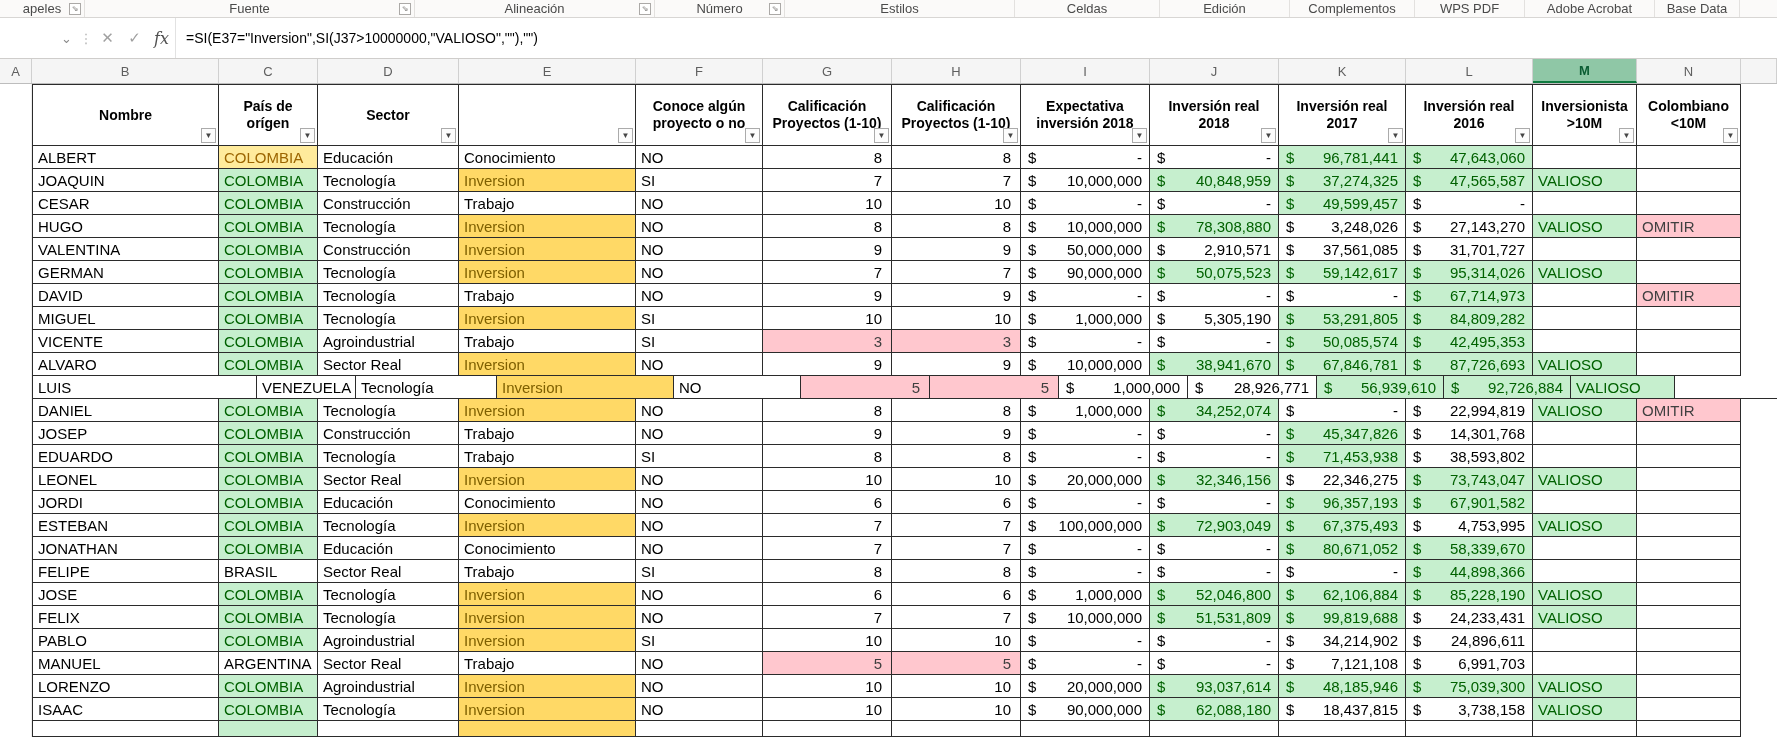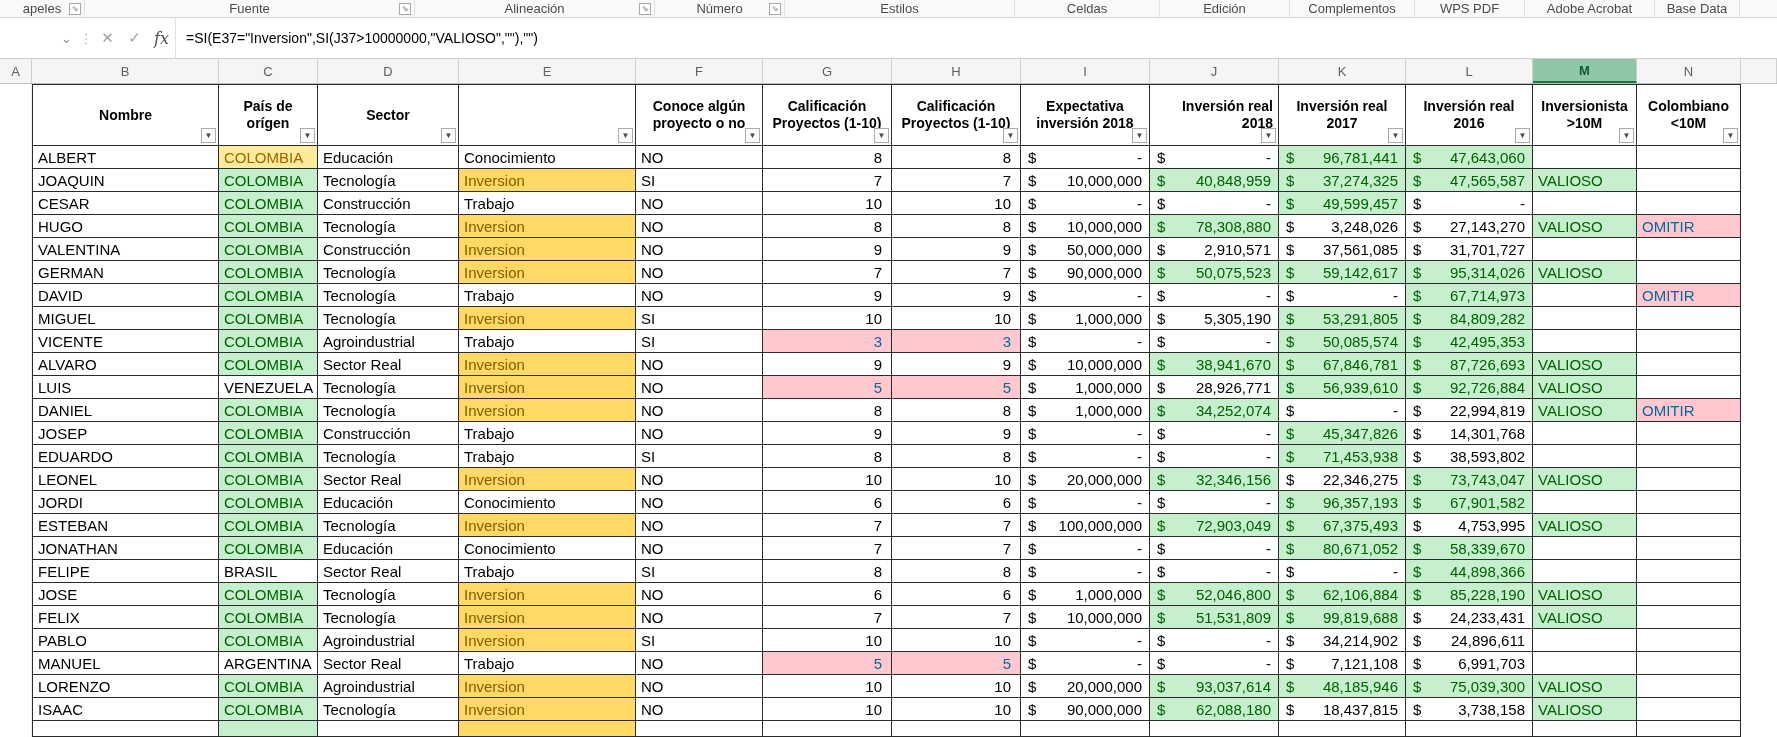--- a/index.html
+++ b/index.html
@@ -40,21 +40,21 @@
   .afill{background:#fff;border-right:1px solid #EDEDED}
   .rfillcell{background:#fff}
   .hcell{display:flex;align-items:center;justify-content:center;text-align:center;font-weight:700;white-space:normal;padding:2px 5px;line-height:1.2;font-size:14px}
   .filterbtn{position:absolute;right:2px;bottom:2px;width:15px;height:15px;background:#FCFCFC;border:1px solid #ABABAB;display:flex;align-items:center;justify-content:center;cursor:pointer}
   .ftri{font-size:8px;color:#444;line-height:8px}
   .num{justify-content:flex-end;padding-right:9px}
   .acc{justify-content:space-between;padding:0 7px}
   .good{background:#C6EFCE;color:#006100}
   .neutral{background:#FFEB9C;color:#9C6500}
   .gold{background:#FFD966;color:#7F6000}
-  .bad{background:#FFC7CE;color:#0369a1}
+  .bad{background:#FFC7CE;color:#404040}
 
   .watermark{position:absolute;left:1458px;top:626px;font-size:45px;font-weight:700;letter-spacing:1px;color:rgba(125,125,125,0.25);pointer-events:none}
 </style>
 </head>
 <body>
 
 <div class="app">
 
   <div class="ribbon">
       <div class="rgroup" style="width: 85px;">
@@ -169,21 +169,21 @@
           <div class="filterbtn">
             <div class="ftri">▼</div>
           </div>
         </div>
         <div class="cell tcell hcell" style="width: 129px;">
           <div class="htext">Expectativa inversión 2018</div>
           <div class="filterbtn">
             <div class="ftri">▼</div>
           </div>
         </div>
-        <div class="cell tcell hcell" style="width: 129px; text-align: right;">
+        <div class="cell tcell hcell" style="width: 129px;">
           <div class="htext">Inversión real 2018</div>
           <div class="filterbtn">
             <div class="ftri">▼</div>
           </div>
         </div>
         <div class="cell tcell hcell" style="width: 127px;">
           <div class="htext">Inversión real 2017</div>
           <div class="filterbtn">
             <div class="ftri">▼</div>
           </div>
@@ -493,21 +493,21 @@
         <div class="cell tcell acc good" style="width: 127px;">
           <div class="cur">$</div>
           <div class="val">87,726,693</div>
         </div>
         <div class="cell tcell good" style="width: 104px;">VALIOSO</div>
         <div class="cell tcell" style="width: 104px;"></div>
         <div class="cell rfillcell" style="width: 36px;"></div>
       </div>
       <div class="trow">
         <div class="cell afill" style="width: 32px;"></div>
-        <div class="cell tcell first" style="width: 187px; text-align: right;">LUIS</div>
+        <div class="cell tcell first" style="width: 225px; text-align: right;">LUIS</div>
         <div class="cell tcell" style="width: 99px;">VENEZUELA</div>
         <div class="cell tcell" style="width: 141px;">Tecnología</div>
         <div class="cell tcell gold" style="width: 177px;">Inversion</div>
         <div class="cell tcell" style="width: 127px;">NO</div>
         <div class="cell tcell num bad" style="width: 129px;">5</div>
         <div class="cell tcell num bad" style="width: 129px;">5</div>
         <div class="cell tcell acc" style="width: 129px;">
           <div class="cur">$</div>
           <div class="val">1,000,000</div>
         </div>

